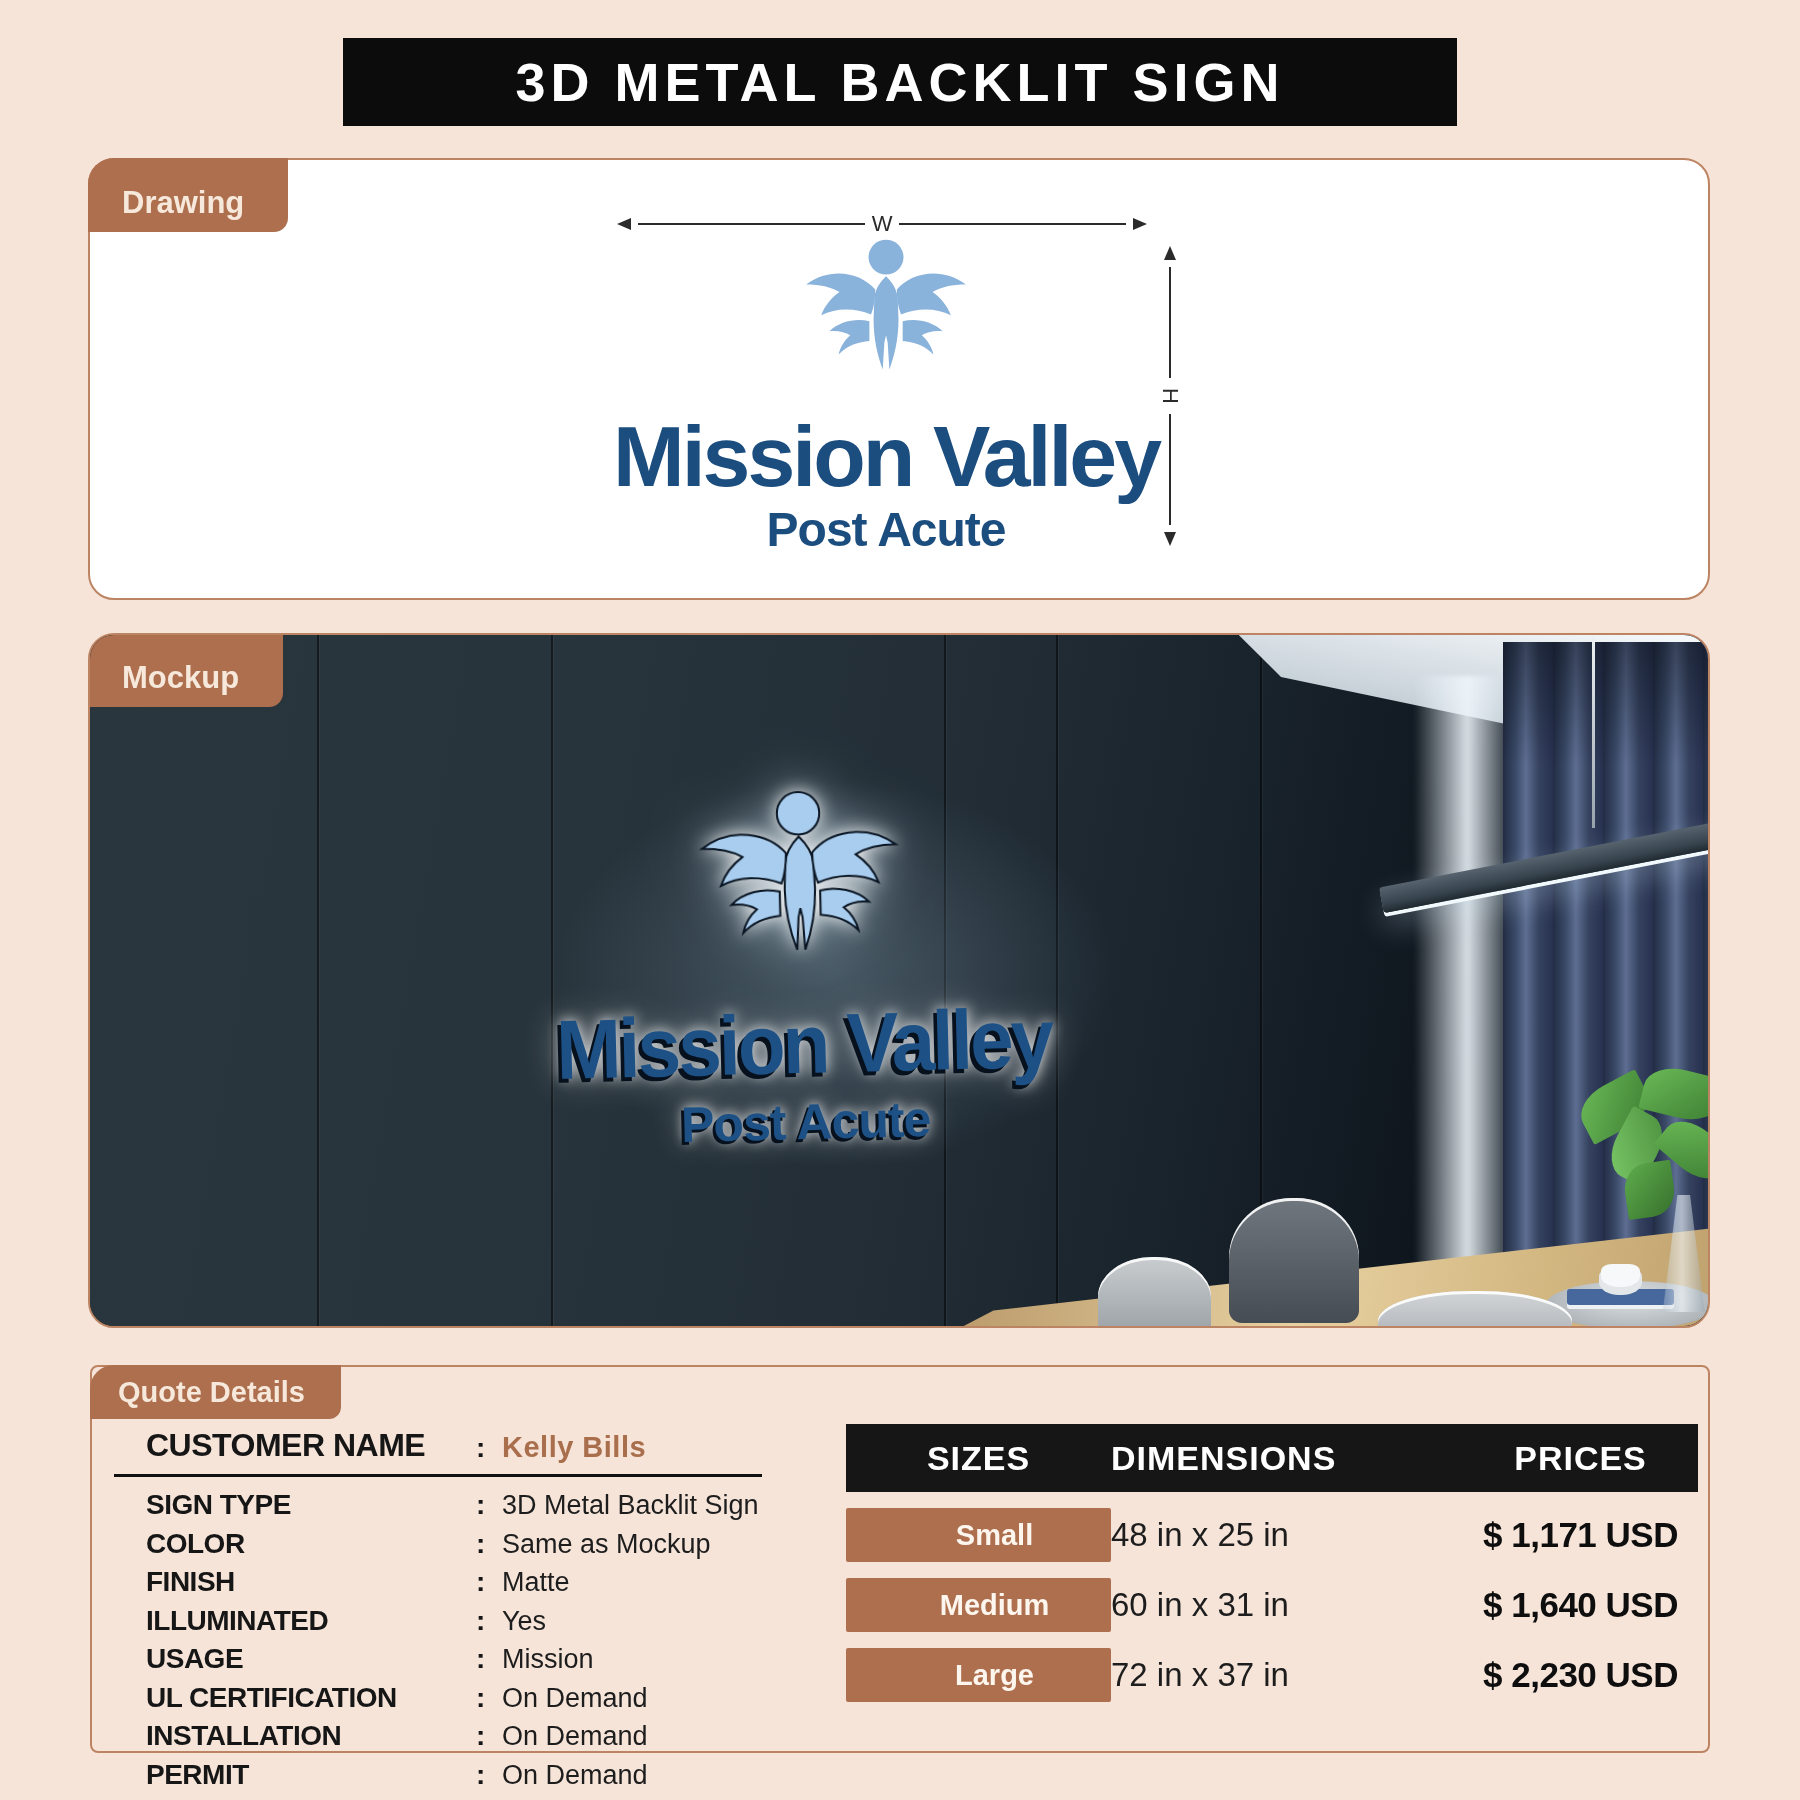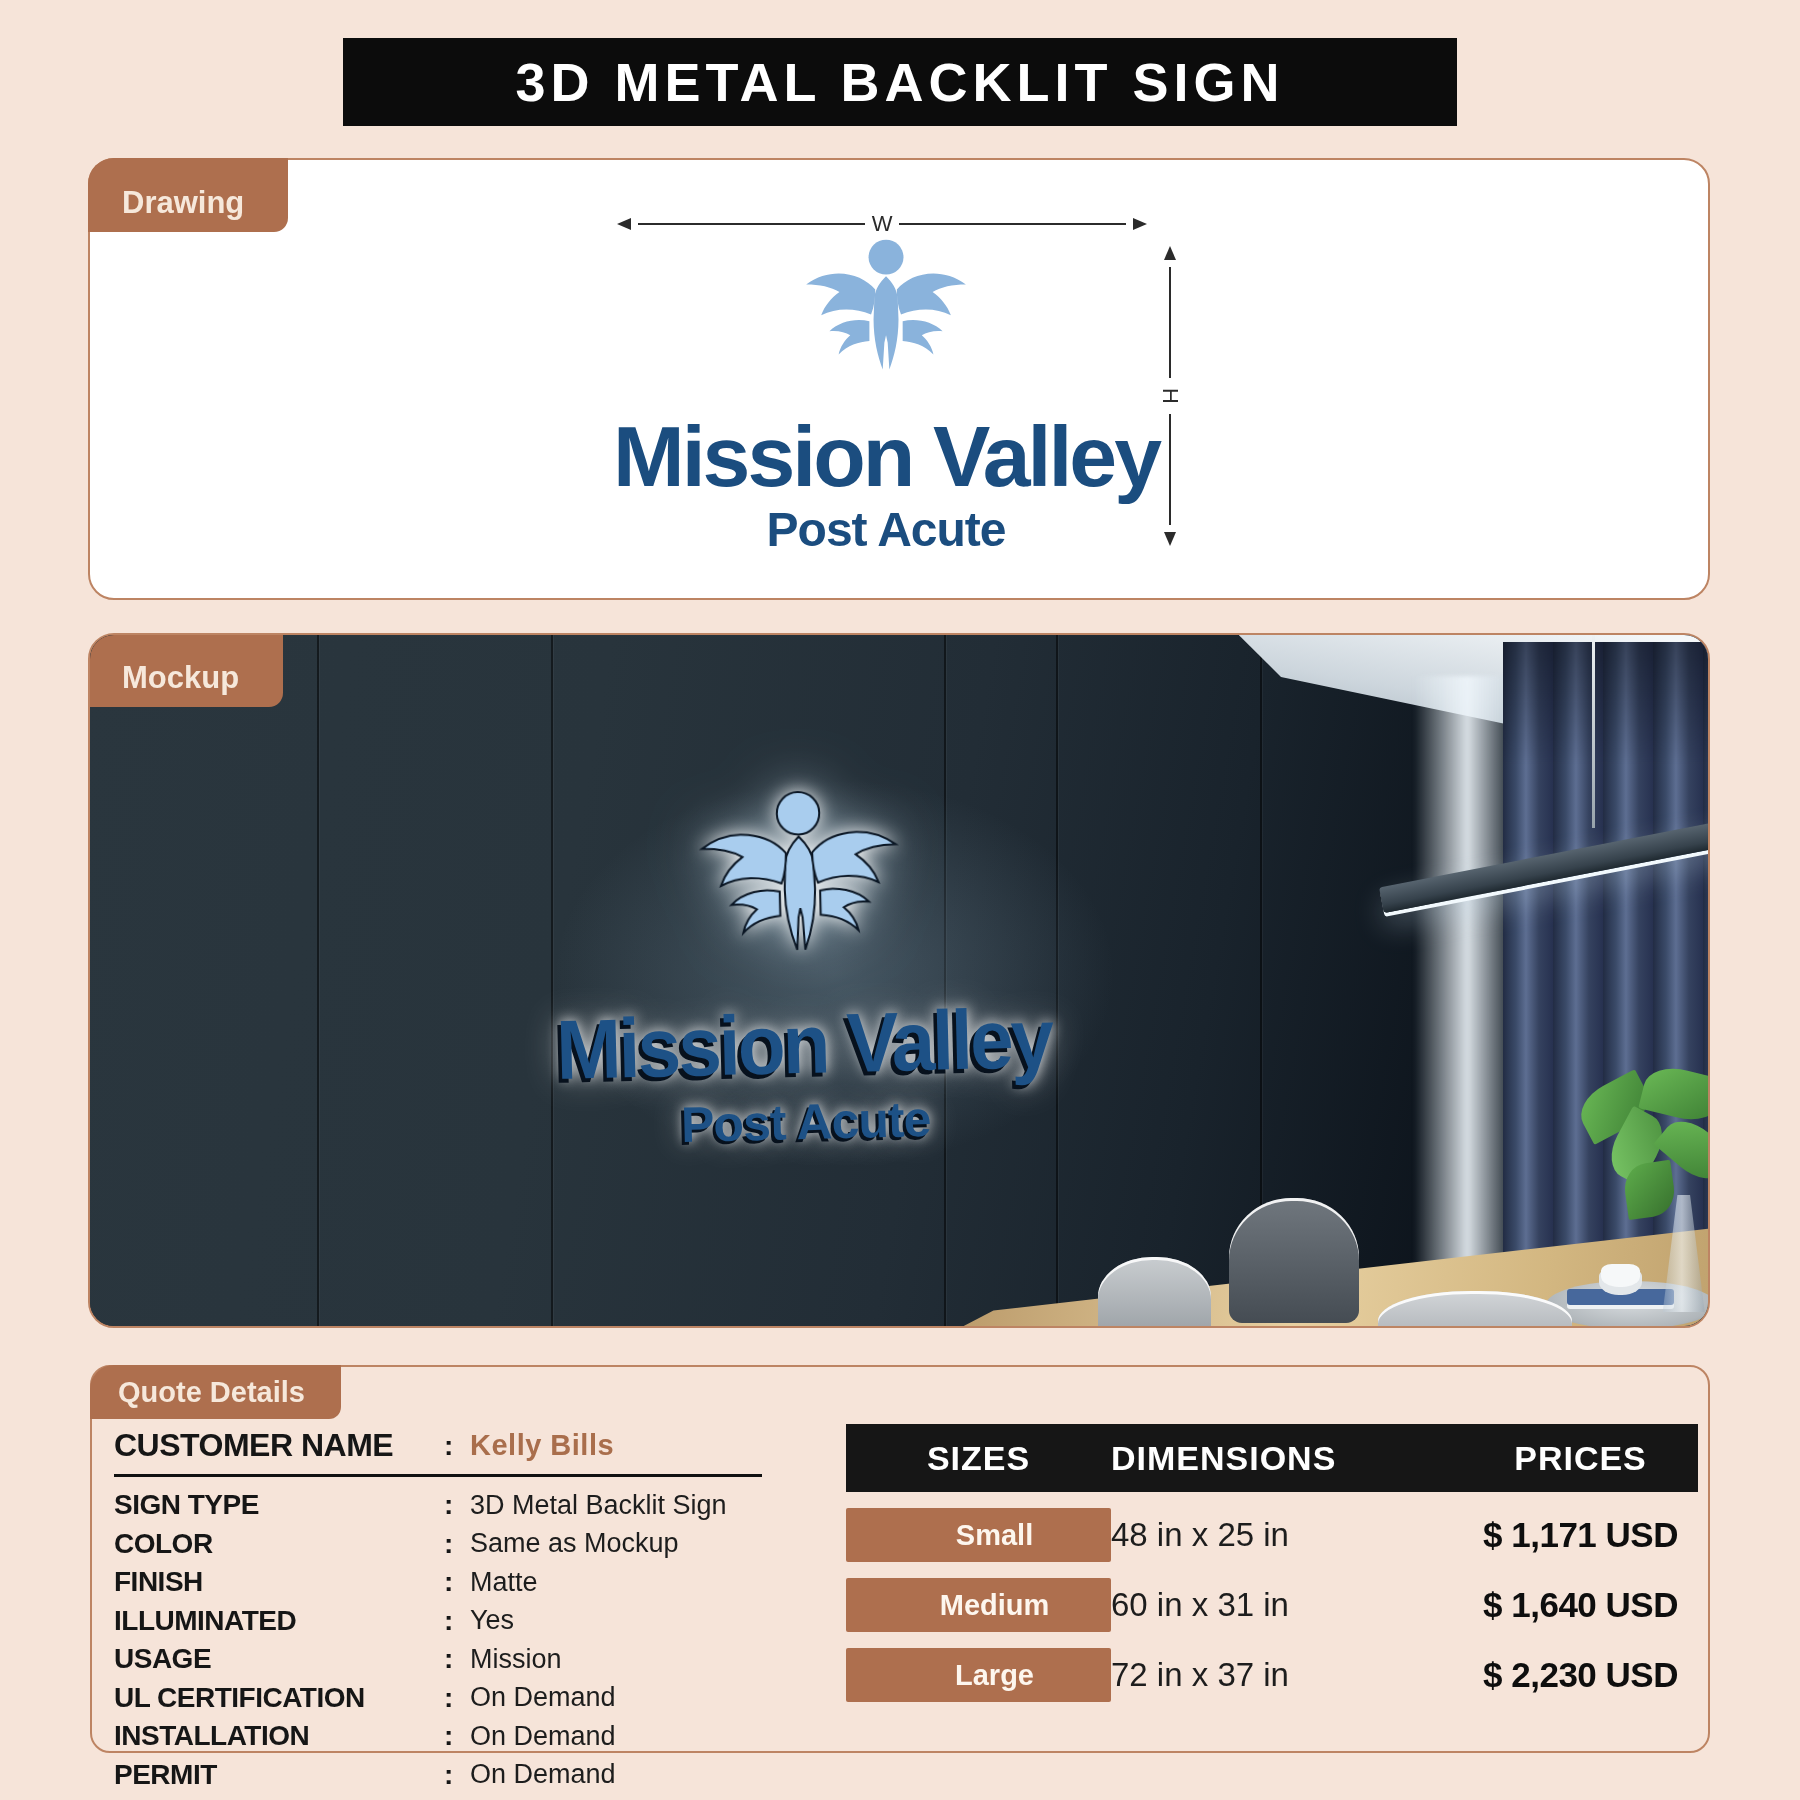--- a/index.html
+++ b/index.html
@@ -130,25 +130,25 @@
   }
   .m-sign .m-sub{
     color:#1d5186;font-size:50px;font-weight:bold;letter-spacing:-1px;line-height:56px;margin-top:4px;
     white-space:nowrap;
     text-shadow:-3px 3px 0 #07111d, 0 0 12px rgba(255,255,255,0.9), 0 0 30px rgba(255,255,255,0.5);
   }
 
   
   .quote-box{
     position:absolute;left:90px;top:1365px;width:1620px;height:388px;
-    border:2px solid #bd8463;border-radius:20px;box-sizing:border-box;
+    border:2px solid #bd8463;border-radius:8px;box-sizing:border-box;
   }
   .tab-quote{height:54px;font-size:29px;padding:0 36px 0 28px;border-radius:24px 0 12px 0;}
   .q-left{position:absolute;left:22px;top:60px;width:700px;}
-  .q-row{display:flex;align-items:center;}
+  .q-row{display:flex;align-items:flex-end;margin-left:32px;}
   .q-label{width:330px;flex:0 0 330px;color:#161616;font-weight:bold;font-size:28px;letter-spacing:-0.5px;}
   .q-colon{width:26px;flex:0 0 26px;color:#161616;font-weight:bold;font-size:28px;}
   .q-value{color:#1d1d1d;font-size:27px;}
   .q-customer .q-label{font-size:32px;}
   .q-customer .q-value{color:#a96e4c;font-size:29px;font-weight:bold;letter-spacing:0.5px;}
   .q-underline{width:648px;height:0;border-top:3px solid #111;margin:10px 0 12px 0;}
   .q-fields{display:flex;flex-direction:column;gap:6.5px;}
   
   .q-table{position:absolute;left:754px;top:57px;width:852px;}
   .qt-header{

